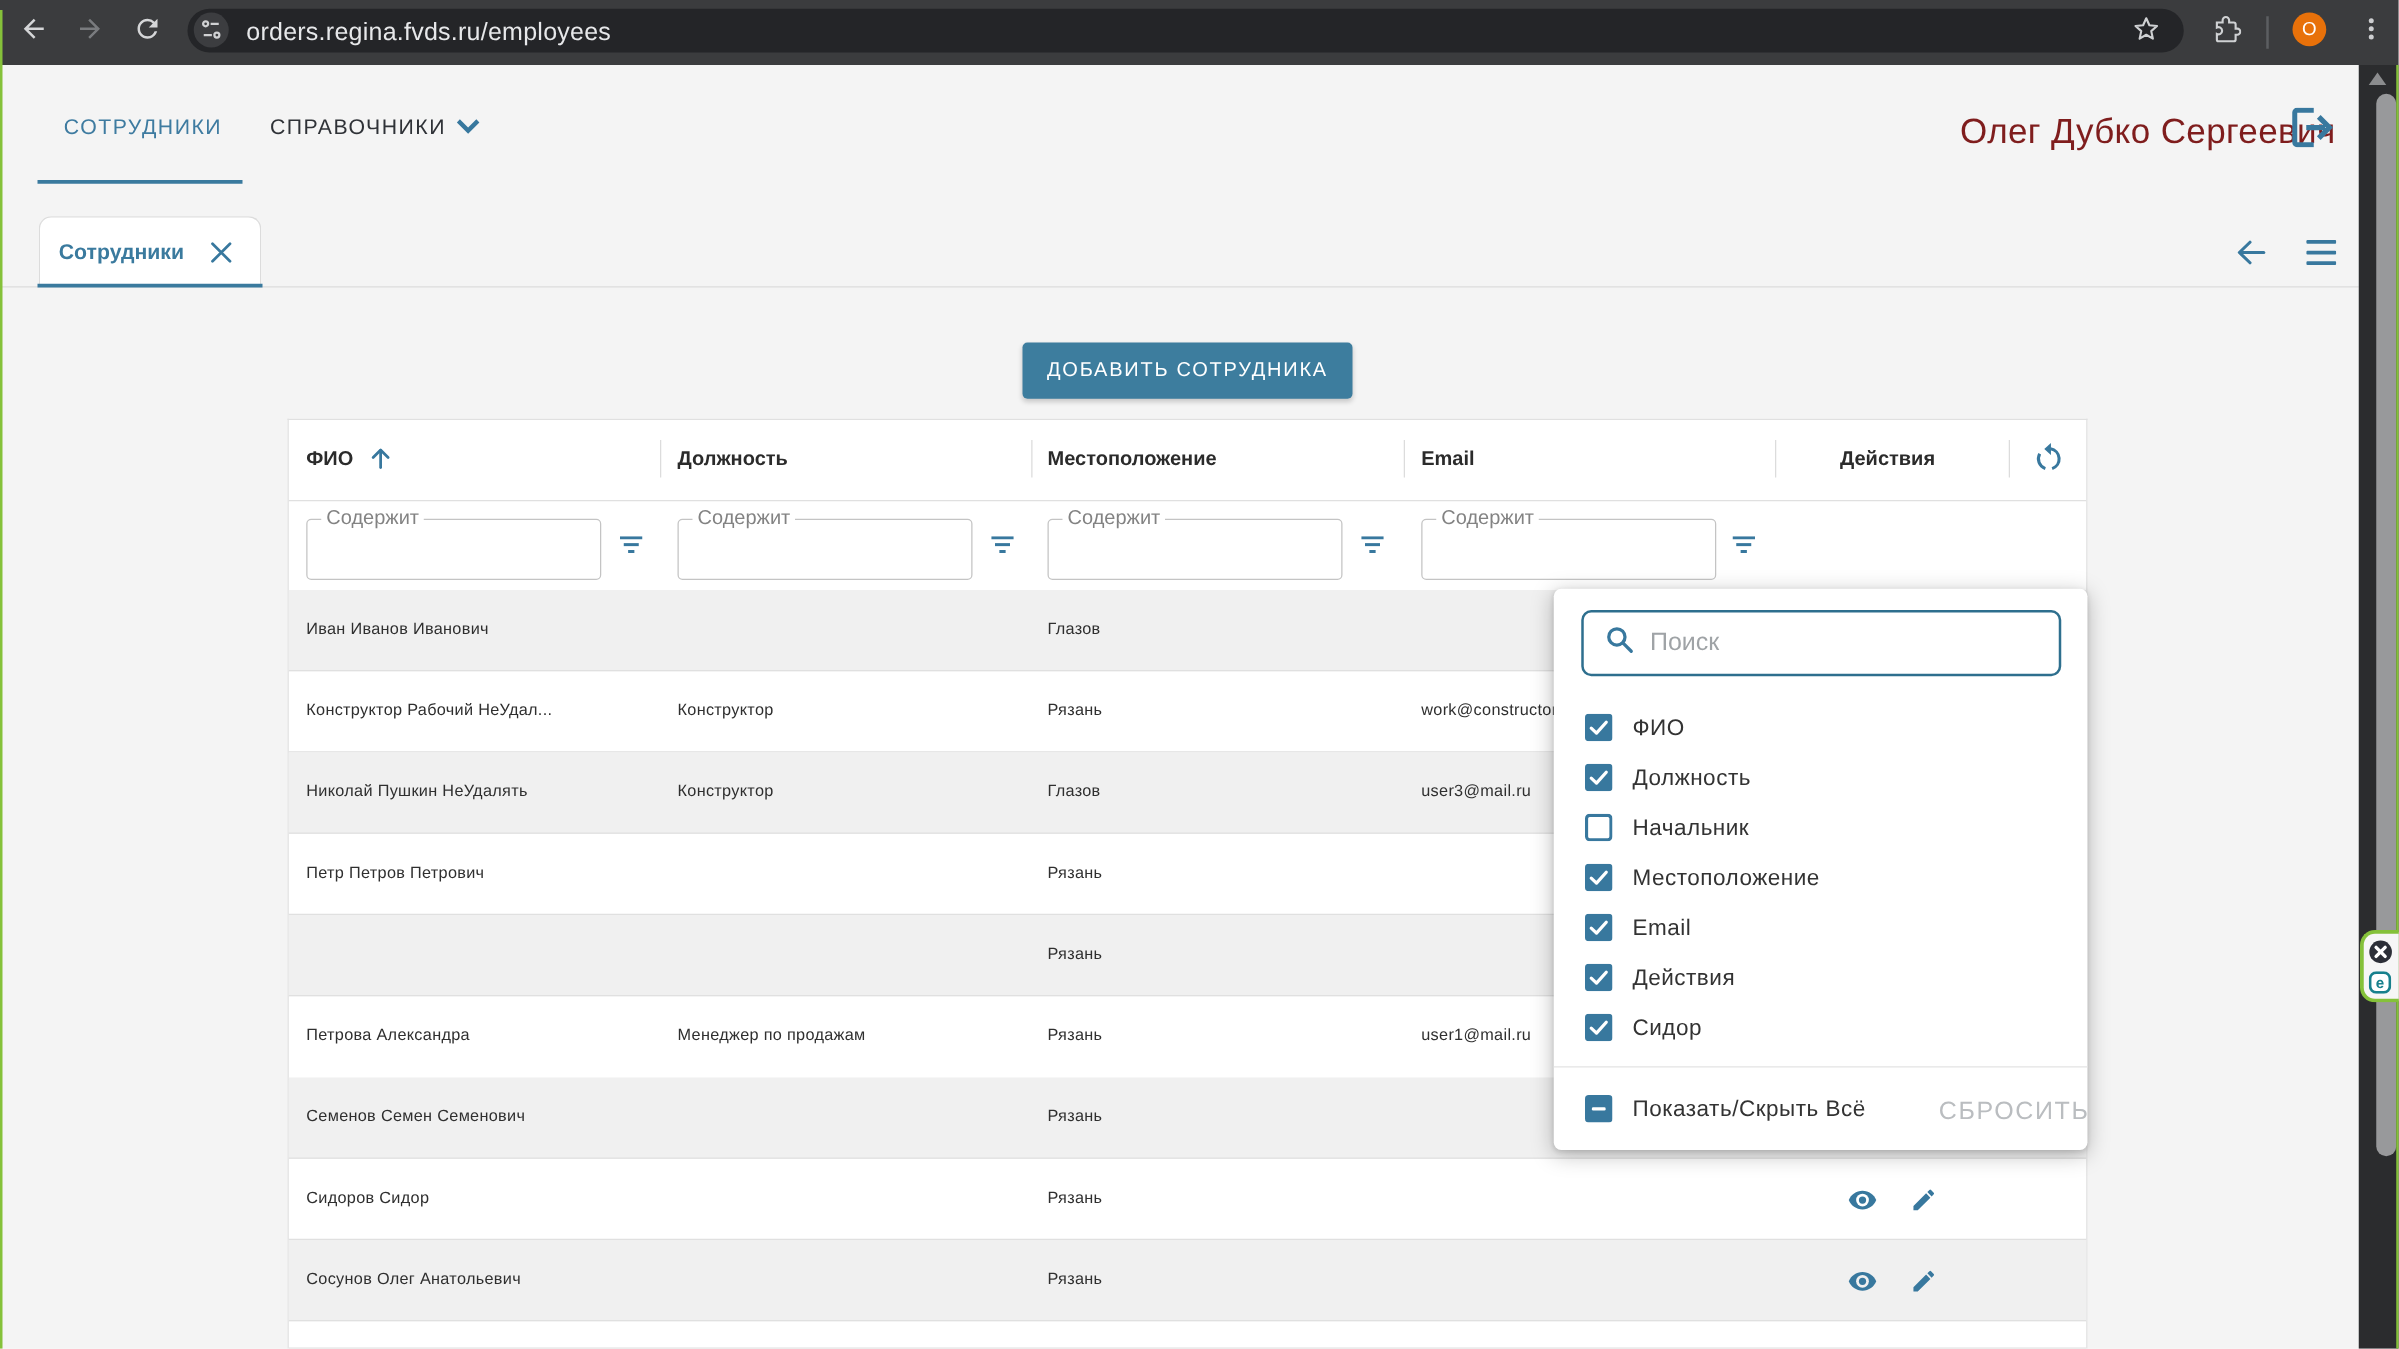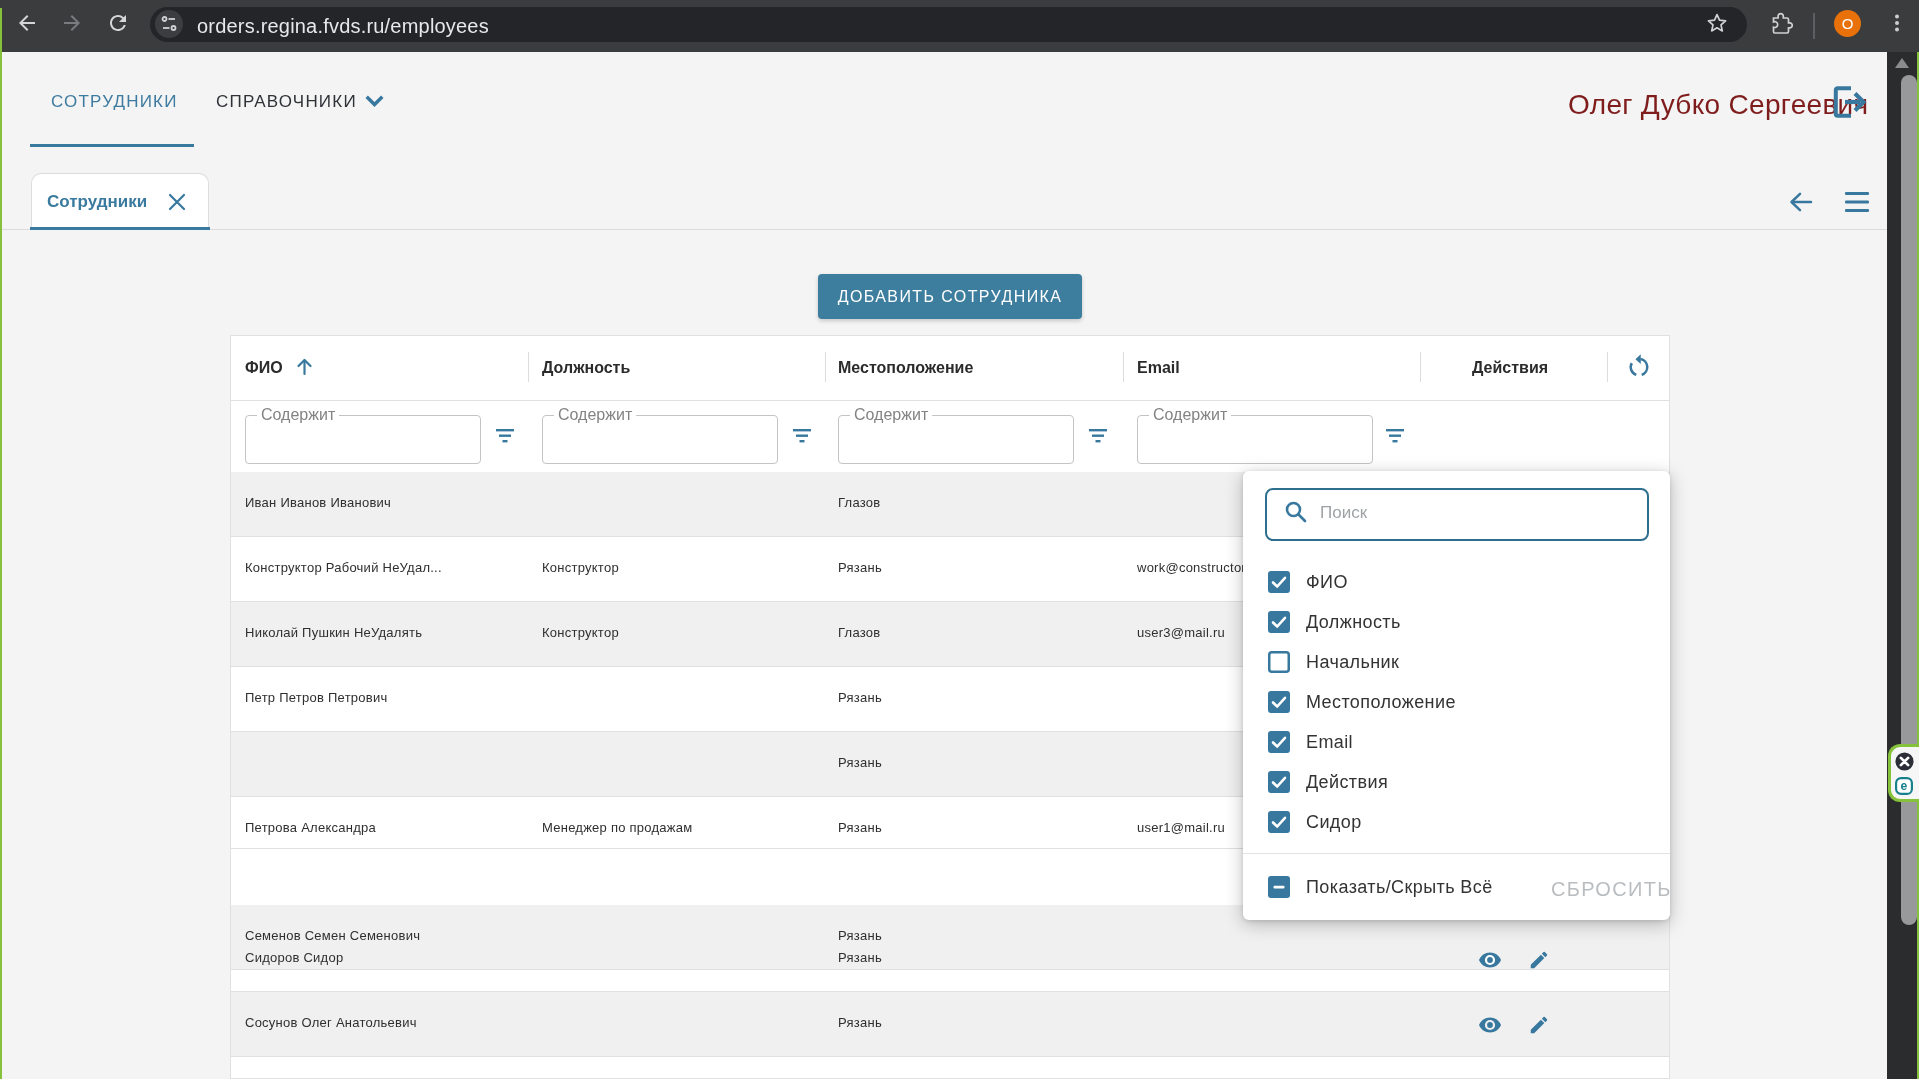--- a/index.html
+++ b/index.html
@@ -30,21 +30,21 @@
   .vdiv { top:352px; width:1px; height:30px; background:#dcdcdc; }
   .row { left:231px; width:1438px; height:65px; border-bottom:1px solid #e0e0e0; }
   .row.odd { background:#f0f0f0; }
   .cell { font-size:13px; letter-spacing:0.25px; color:#2f2f2f; top:0; height:64px; line-height:62px; position:absolute; white-space:nowrap; }
   
   .finput { top:415px; width:236px; height:49px; border:1px solid #c4c4c4; border-radius:4px; }
   .flabel { top:406px; font-size:16px; line-height:18px; color:#838383; background:#fff; padding:0 4px; }
   
   #popup { left:1243px; top:471px; width:427px; height:449px; background:#fff; border-radius:6px; box-shadow:0 4px 18px rgba(0,0,0,0.25), 0 1px 4px rgba(0,0,0,0.12); z-index:10; }
   #searchbox { left:22px; top:17px; width:384px; height:53px; border:2px solid #2e6f8e; border-radius:8px; }
-  #searchph { left:77px; top:32px; font-size:17px; color:#9fa3a6; }
+  #searchph { left:77px; top:32px; font-size:20px; color:#9fa3a6; }
   .plabel { left:63px; font-size:18px; letter-spacing:0.4px; color:#333; }
   #pdivider { left:0px; top:382px; width:427px; height:1px; background:#e3e3e3; }
   #reset { left:308px; top:407px; font-size:20px; font-weight:500; letter-spacing:1.3px; color:#babdc0; }
   
   #sbtrack { left:1887px; top:52px; width:32px; height:1027px; background:#2b2c2e; }
   #sbthumb { left:1901px; top:75px; width:16px; height:850px; background:#98999b; border-radius:8px; }
   
   #greenL { left:0; top:8px; width:2px; height:1071px; background:#85c13a; z-index:50; }
   #greenR { left:1917px; top:52px; width:2px; height:1027px; background:#85c13a; z-index:50; }
   
@@ -131,27 +131,27 @@
       <div class="cell" style="left:607px;">Глазов</div>
       <div class="cell" style="left:906px;">user3@mail.ru</div>
     </div>
 <div class="abs row" style="top:667px; height:65px;">
       <div class="cell" style="left:14px;">Петр Петров Петрович</div>
       <div class="cell" style="left:607px;">Рязань</div>
     </div>
 <div class="abs row odd" style="top:732px; height:65px;">
       <div class="cell" style="left:607px;">Рязань</div>
     </div>
-<div class="abs row" style="top:797px; height:52px;">
+<div class="abs row" style="top:797px; height:67px;">
       <div class="cell" style="left:14px;">Петрова Александра</div>
       <div class="cell" style="left:311px;">Менеджер по продажам</div>
       <div class="cell" style="left:607px;">Рязань</div>
       <div class="cell" style="left:906px;">user1@mail.ru</div>
     </div>
-<div class="abs row odd" style="top:905px; height:65px;text-align:right;">
+<div class="abs row odd" style="top:862px; height:65px;text-align:right;">
       <div class="cell" style="left:14px;">Семенов Семен Семенович</div>
       <div class="cell" style="left:607px;">Рязань</div>
     </div>
 <div class="abs row" style="top:927px; height:65px;">
       <div class="cell" style="left:14px;">Сидоров Сидор</div>
       <div class="cell" style="left:607px;">Рязань</div>
       <svg width="24" height="24" viewBox="0 0 24 24" style="position:absolute; left:1247px; top:21px;">
         <path fill="#38789e" d="M12 4.5C7 4.5 2.7 7.6 1 12c1.7 4.4 6 7.5 11 7.5s9.3-3.1 11-7.5C21.3 7.6 17 4.5 12 4.5z"></path>
         <circle cx="12" cy="12" r="5.1" fill="#ffffff"></circle>
         <circle cx="12" cy="12" r="2.9" fill="#38789e"></circle>

